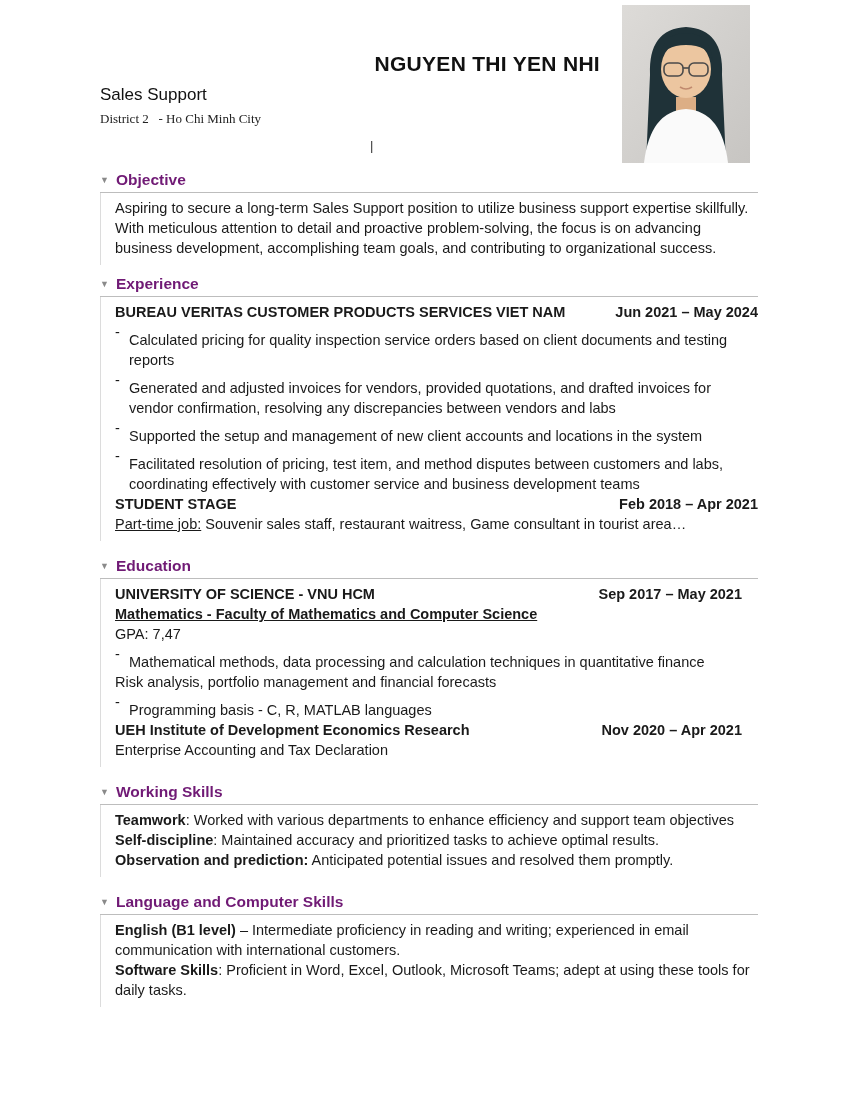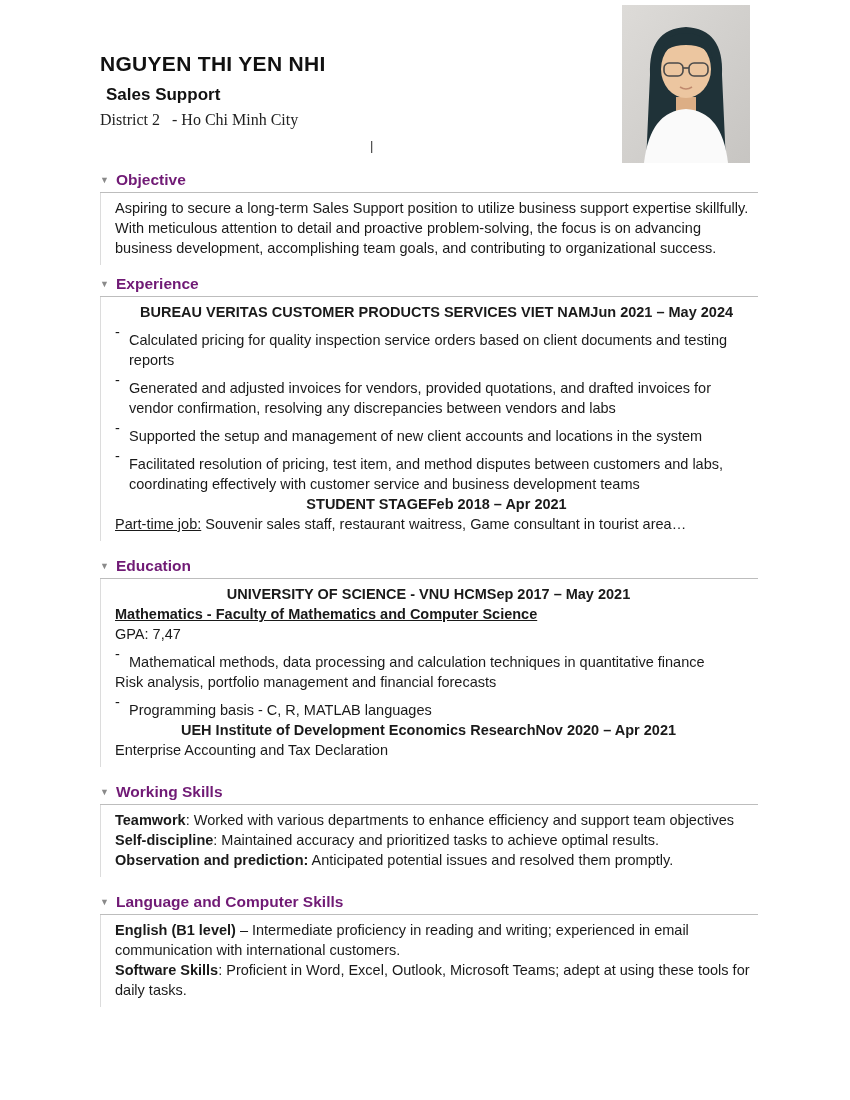--- a/index.html
+++ b/index.html
@@ -6,43 +6,43 @@
   html,body { background:#ffffff; }
   body {
     width:850px; height:1100px;
     font-family:"Liberation Sans", sans-serif;
     color:#1a1a1a;
   }
   .page { position:relative; width:850px; height:1100px; overflow:hidden; background:#fff; }
 
   
   .header { position:absolute; left:100px; top:52px; width:500px; }
-  .name { font-size:21px; font-weight:700; letter-spacing:.3px; color:#111; }
-  .job-title { font-size:17px; font-weight:700; margin-top:9px; color:#111;margin-left:6px; }
-  .location { font-family:"Liberation Serif", serif; font-size:16px; margin-top:6px; white-space:pre-wrap; color:#222; }
+  .name { font-size:21px; font-weight:700; letter-spacing:.3px; color:#111;text-align:right; }
+  .job-title { font-size:17px; font-weight:400; margin-top:9px; color:#111; }
+  .location { font-family:"Liberation Serif", serif; font-size:13px; margin-top:6px; white-space:pre-wrap; color:#222; }
   .contact-sep { position:absolute; left:270px; top:86px; font-size:13px; color:#333; }
 
   .photo { position:absolute; left:622px; top:5px; width:128px; height:158px; overflow:hidden; }
 
   
   .content { position:absolute; left:100px; top:170px; width:658px; font-size:14.5px; line-height:20px; }
 
   .section + .section { margin-top:9px; }
   .section.gap-lg { margin-top:15px; }
 
   .sec-head {
     display:flex; align-items:center; gap:6px;
     border-bottom:1px solid #bdbdbd; padding-bottom:2px;
   }
   .tri { color:#8a8a8a; font-size:9px; width:10px; flex:none; line-height:1; cursor:pointer; }
   .sec-title { color:#701a75; font-weight:700; font-size:15.5px; }
 
   .sec-body { border-left:1px solid #dcdcdc; padding:5px 0 7px 14px; }
 
-  .row { display:flex; justify-content:center; align-items:baseline; }
+  .row { display:flex; justify-content:space-between; align-items:baseline; }
   .company { font-weight:700; }
   .dates { font-weight:700; white-space:nowrap; }
   .dates-edu { margin-right:16px; }
 
   .u { text-decoration:underline; }
   .b { font-weight:700; }
 
   .bullet { display:flex; }
   .bullet .bm { flex:none; width:14px; }
   .bullet .bt { flex:1;margin-top:8px; }

